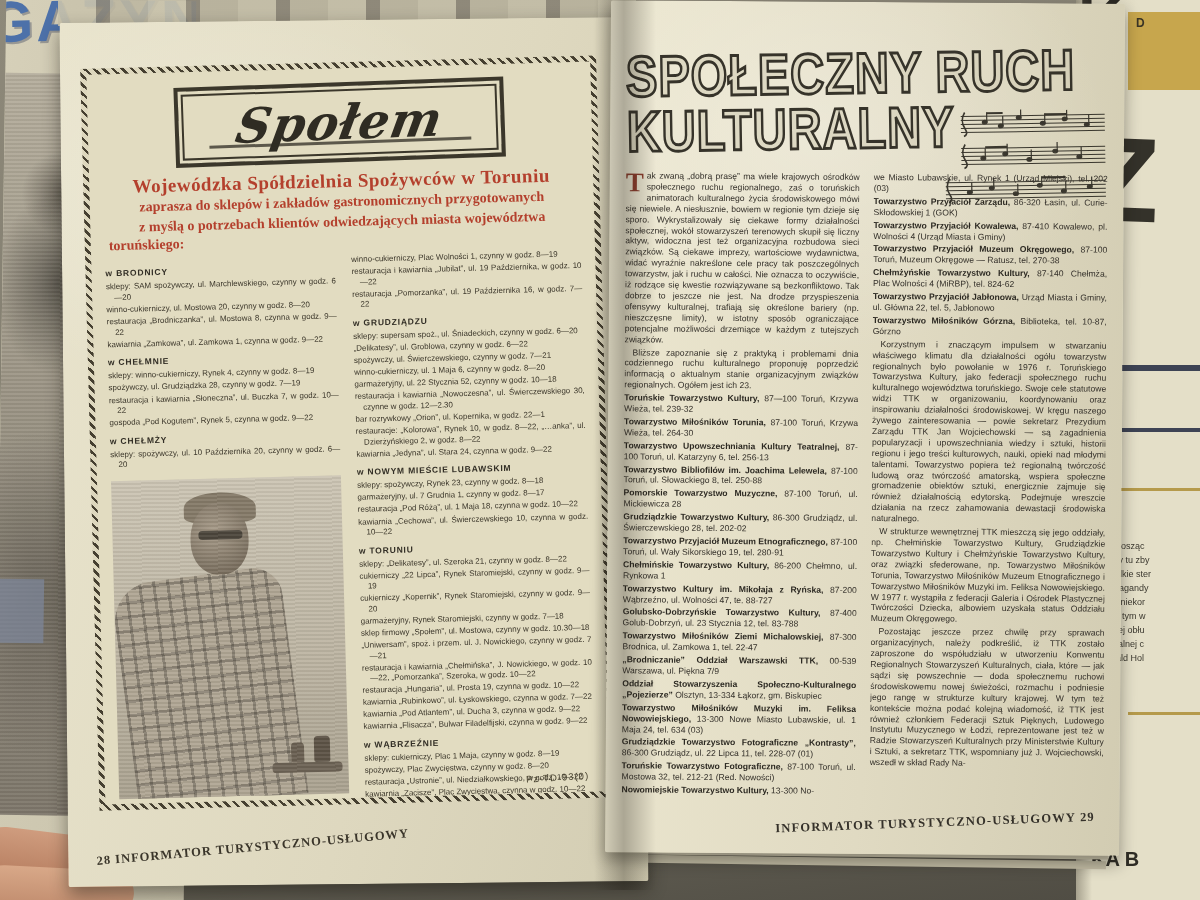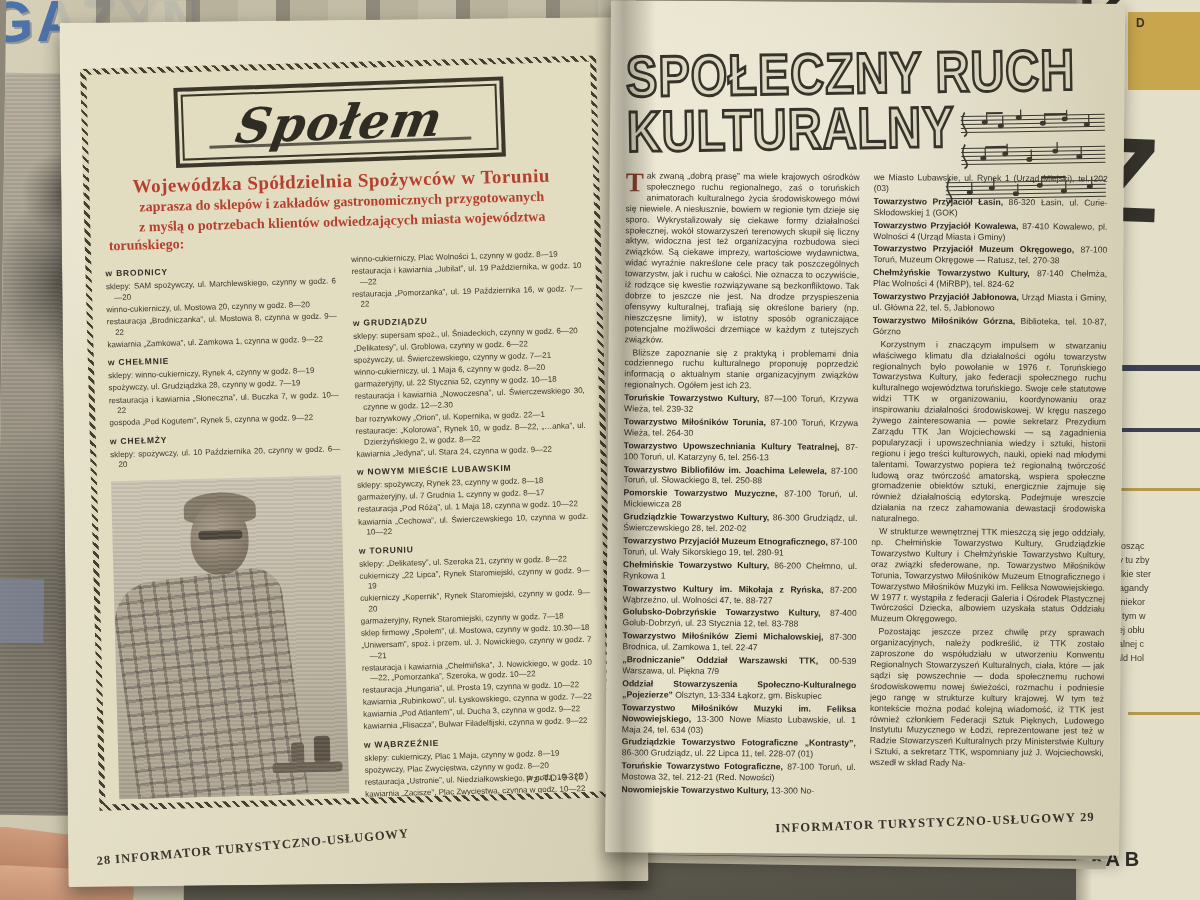--- a/index.html
+++ b/index.html
@@ -354,21 +354,21 @@
           <p class="entry"><b>Towarzystwo Miłośników Ziemi Michalowskiej, </b>87-300 Brodnica, ul. Zamkowa 1, tel. 22-47</p>
           <p class="entry"><b>„Brodniczanie” Oddział Warszawski TTK, </b>00-539 Warszawa, ul. Piękna 7/9</p>
           <p class="entry"><b>Oddział Stowarzyszenia Społeczno-Kulturalnego „Pojezierze” </b>Olsztyn, 13-334 Łąkorz, gm. Biskupiec</p>
           <p class="entry"><b>Towarzystwo Miłośników Muzyki im. Feliksa Nowowiejskiego, </b>13-300 Nowe Miasto Lubawskie, ul. 1 Maja 24, tel. 634 (03)</p>
           <p class="entry"><b>Grudziądzkie Towarzystwo Fotograficzne „Kontrasty”, </b>86-300 Grudziądz, ul. 22 Lipca 11, tel. 228-07 (01)</p>
           <p class="entry"><b>Toruńskie Towarzystwo Fotograficzne, </b>87-100 Toruń, ul. Mostowa 32, tel. 212-21 (Red. Nowości)</p>
           <p class="entry"><b>Nowomiejskie Towarzystwo Kultury, </b>13-300 No-</p>
         </div>
       <div class="art-col" id="art-col2">
           <p class="cont">we Miasto Lubawskie, ul. Rynek 1 (Urząd Miejski), tel. 202 (03)</p>
-          <p class="entry"><b>Towarzystwo Przyjaciół Łasin, </b>86-320 Łasin, ul. Curie-Skłodowskiej 1 (GOK)</p>
+          <p class="entry"><b>Towarzystwo Przyjaciół Zarządu, </b>86-320 Łasin, ul. Curie-Skłodowskiej 1 (GOK)</p>
           <p class="entry"><b>Towarzystwo Przyjaciół Kowalewa, </b>87-410 Kowalewo, pl. Wolności 4 (Urząd Miasta i Gminy)</p>
           <p class="entry"><b>Towarzystwo Przyjaciół Muzeum Okręgowego, </b>87-100 Toruń, Muzeum Okręgowe — Ratusz, tel. 270-38</p>
           <p class="entry"><b>Chełmżyńskie Towarzystwo Kultury, </b>87-140 Chełmża, Plac Wolności 4 (MiRBP), tel. 824-62</p>
           <p class="entry"><b>Towarzystwo Przyjaciół Jabłonowa, </b>Urząd Miasta i Gminy, ul. Główna 22, tel. 5, Jabłonowo</p>
           <p class="entry"><b>Towarzystwo Miłośników Górzna, </b>Biblioteka, tel. 10-87, Górzno</p>
           <p class="para">Korzystnym i znaczącym impulsem w stwarzaniu właściwego klimatu dla działalności ogółu towarzystw regionalnych było powołanie w 1976 r. Toruńskiego Towarzystwa Kultury, jako federacji społecznego ruchu kulturalnego województwa toruńskiego. Swoje cele statutowe widzi TTK w organizowaniu, koordynowaniu oraz inspirowaniu działalności środowiskowej. W kręgu naszego żywego zainteresowania — powie sekretarz Prezydium Zarządu TTK Jan Wojciechowski — są zagadnienia popularyzacji i upowszechniania wiedzy i sztuki, historii regionu i jego treści kulturowych, nauki, opieki nad młodymi talentami. Towarzystwo popiera też regionalną twórczość ludową oraz twórczość amatorską, wspiera społeczne gromadzenie obiektów sztuki, energicznie zajmuje się również działalnością edytorską. Podejmuje wreszcie działania na rzecz zahamowania dewastacji środowiska naturalnego.</p>
           <p class="para">W strukturze wewnętrznej TTK mieszczą się jego oddziały, np. Chełmińskie Towarzystwo Kultury, Grudziądzkie Towarzystwo Kultury i Chełmżyńskie Towarzystwo Kultury, oraz związki sfederowane, np. Towarzystwo Miłośników Torunia, Towarzystwo Miłośników Muzeum Etnograficznego i Towarzystwo Miłośników Muzyki im. Feliksa Nowowiejskiego. W 1977 r. wystąpiła z federacji Galeria i Ośrodek Plastycznej Twórczości Dziecka, albowiem uzyskała status Oddziału Muzeum Okręgowego.</p>
           <p class="para">Pozostając jeszcze przez chwilę przy sprawach organizacyjnych, należy podkreślić, iż TTK zostało zaproszone do współudziału w utworzeniu Konwentu Regionalnych Stowarzyszeń Kulturalnych, ciała, które — jak sądzi się powszechnie — doda społecznemu ruchowi środowiskowemu nowej świeżości, rozmachu i podniesie jego rangę w strukturze kultury krajowej. W tym też kontekście można podać kolejną wiadomość, iż TTK jest również członkiem Federacji Sztuk Pięknych, Ludowego Instytutu Muzycznego w Łodzi, reprezentowane jest też w Radzie Stowarzyszeń Kulturalnych przy Ministerstwie Kultury i Sztuki, a sekretarz TTK, wspomniany już J. Wojciechowski, wszedł w skład Rady Na-</p>
         </div>
     </div>

